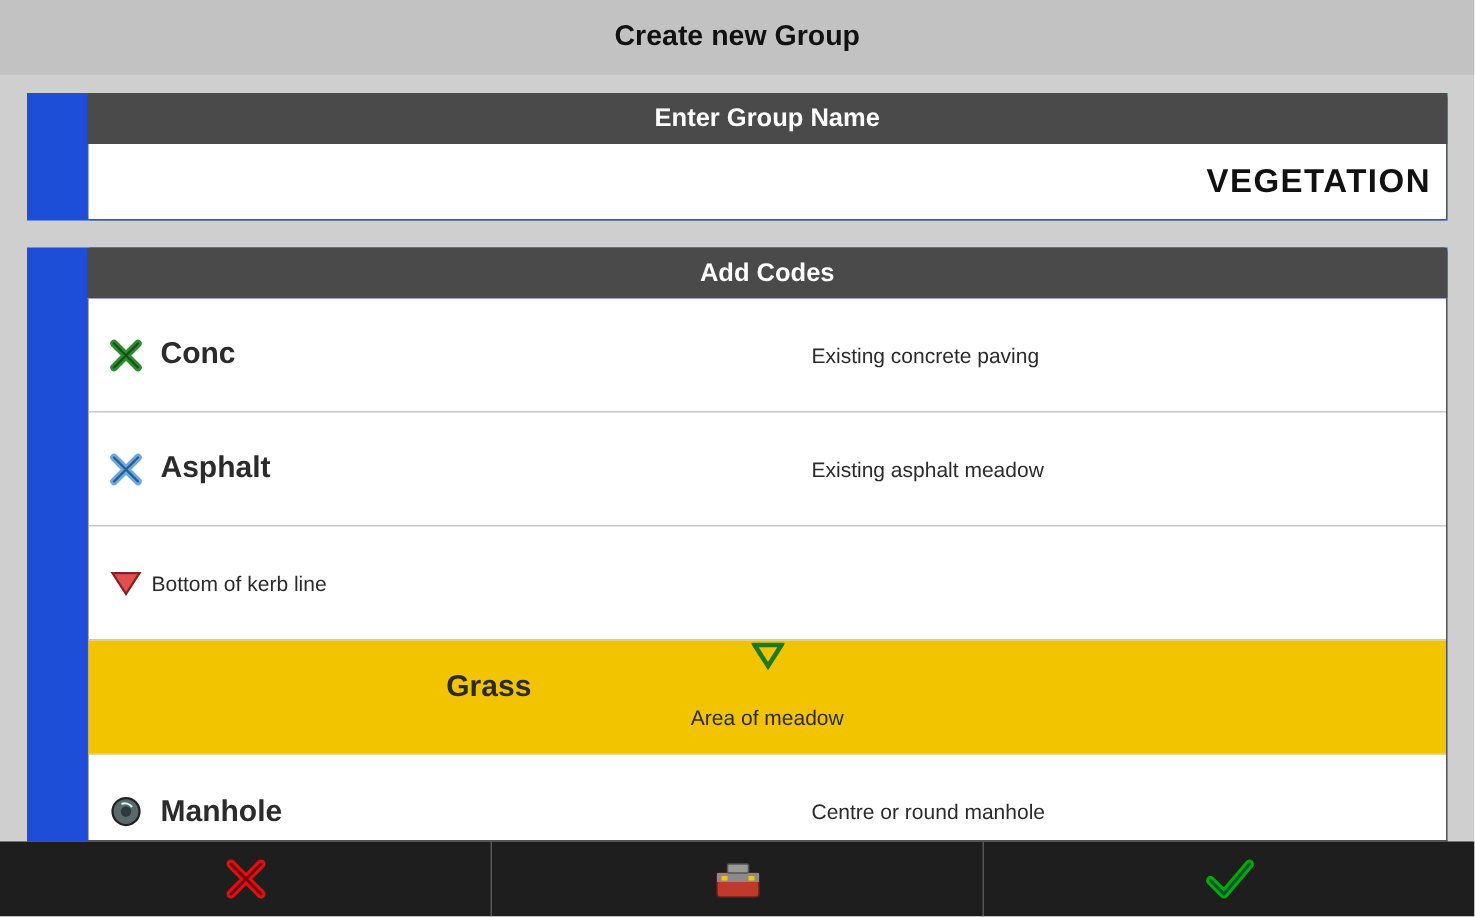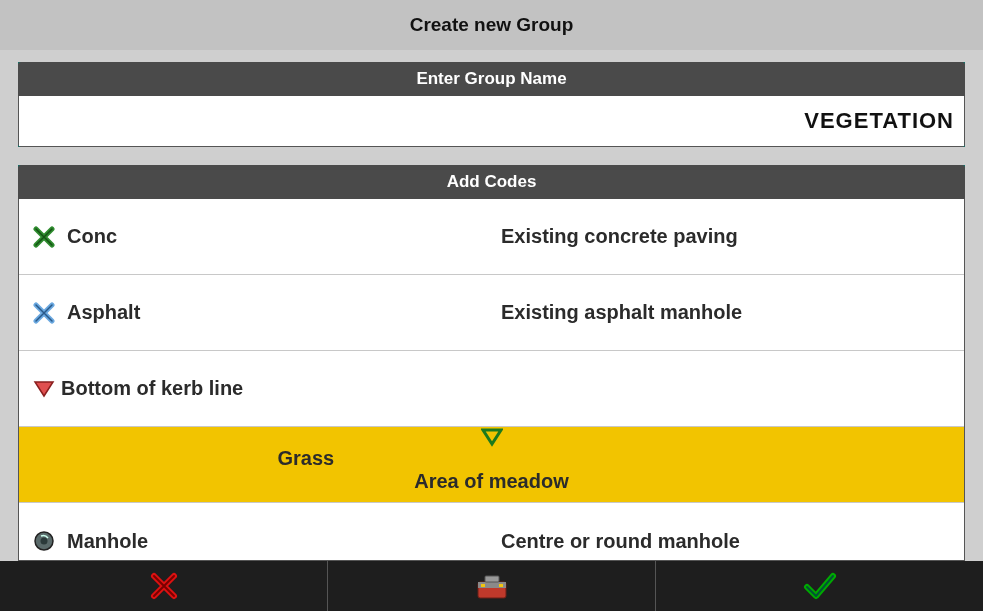--- a/index.html
+++ b/index.html
@@ -1,31 +1,31 @@
 <!DOCTYPE html>
 <html><head>
 <meta charset="utf-8">
 <style>
   * { box-sizing: border-box; margin: 0; padding: 0; }
   html, body { width: 983px; height: 611px; font-family: Arial, Helvetica, sans-serif; overflow: hidden; }
   .app { display: flex; flex-direction: column; width: 100%; height: 100%; background: #cfcfcf; }
   .titlebar { background: #c2c2c2; height: 50px; display: flex; align-items: center; justify-content: center; font-weight: bold; font-size: 19px; color: #111; }
   .content { flex: 1; padding: 12px 18px 0 18px; display: flex; flex-direction: column; gap: 18px; min-height: 0; }
   .section-header { background: #4a4a4a; color: #fff; font-weight: bold; font-size: 17px; text-align: center; padding: 7px 0; border-top-left-radius: 3px; border-top-right-radius: 3px; }
-  .panel { background: #0f766e; }
+  .panel { background: #1d4ed8; padding-left: 40px; }
   .input-wrap { background: #fff; border: 1px solid #555; border-top: none; border-radius: 0 0 3px 3px; }
   input.group-name { width: 100%; border: none; outline: none; font-size: 22px; font-weight: 600; letter-spacing: 1px; padding: 12px 10px; font-family: inherit; color: #111; text-align: right; }
   .codes-panel { display: flex; flex-direction: column; min-height: 0; flex: 1; }
   .codes-list { background: #fff; border: 1px solid #555; border-top: none; overflow: hidden; flex: 1; }
   .code-row { display: flex; align-items: center; height: 76px; padding: 0 8px; border-bottom: 1px solid #c8c8c8; cursor: pointer; }
   .code-row:last-child { border-bottom: none; }
   .code-row.selected { background: #f2c400; flex-direction: column; }
   .code-icon { width: 34px; display: flex; justify-content: center; align-items: center; }
   .code-name { width: 440px; font-weight: bold; font-size: 20px; color: #2b2b2b; padding-left: 6px; }
-  .code-desc { flex: 1; font-size: 20px; font-weight: 700; color: #2b2b2b; }
+  .code-desc { flex: 1; font-size: 14px; font-weight: 400; color: #2b2b2b; }
   .bottombar { height: 50px; background: #1e1e1e; display: flex; }
   .bb-btn { flex: 1; display: flex; align-items: center; justify-content: center; cursor: pointer; position: relative; }
   .bb-btn + .bb-btn { border-left: 1px solid #555; }
 </style>
 </head>
 <body>
 
 <div class="app">
 
   <div class="titlebar">
@@ -55,21 +55,21 @@
             <span class="code-desc">Existing concrete paving</span>
           </div>
           <div class="code-row">
             <span class="code-icon">
               <svg width="22" height="22" viewBox="0 0 22 22">
                 <path d="M3 3 L19 19 M19 3 L3 19" stroke="#6aa8e0" stroke-width="5" stroke-linecap="round"></path>
                 <path d="M3 3 L19 19 M19 3 L3 19" stroke="#2a5a8a" stroke-width="1.5" stroke-linecap="round"></path>
               </svg>
             </span>
             <span class="code-name">Asphalt</span>
-            <span class="code-desc">Existing asphalt manhole</span>
+            <span class="code-desc">Existing asphalt meadow</span>
           </div>
           <div class="code-row">
             <span class="code-icon">
               <svg width="22" height="20" viewBox="0 0 22 20">
                 <polygon points="2,3 20,3 11,17" fill="#e05050" stroke="#8a1f1f" stroke-width="1.5"></polygon>
               </svg>
             </span>
             <span class="code-desc">Bottom of kerb line</span>
           </div>
           <div class="code-row selected">

